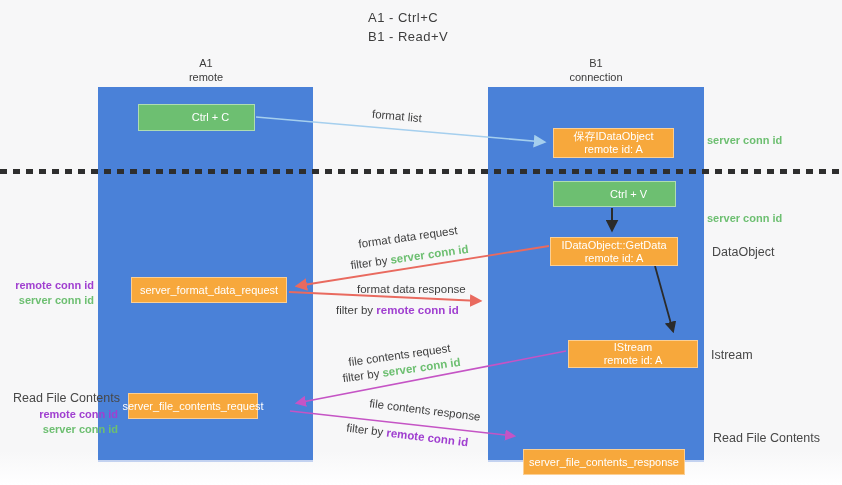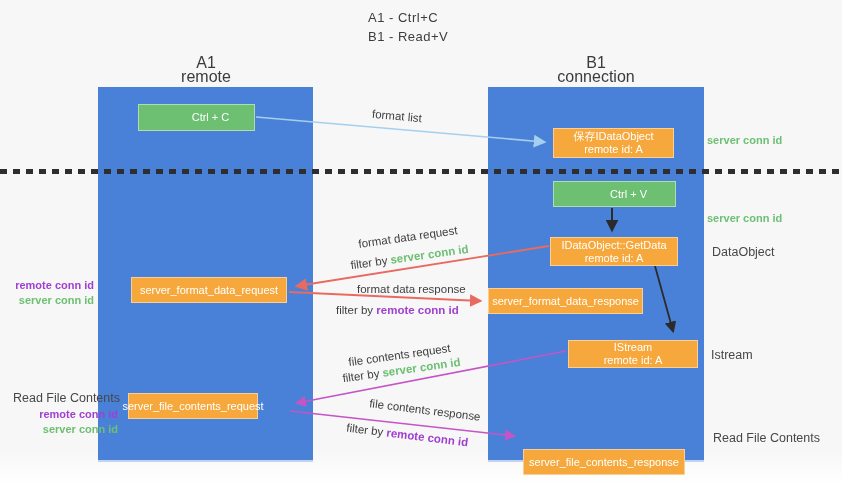--- a/index.html
+++ b/index.html
@@ -3,21 +3,21 @@
 <meta charset="utf-8">
 <style>
   html,body { margin:0; padding:0; background:#ffffff; }
   .stage {
     position:relative; width:842px; height:485px; overflow:hidden;
     background:linear-gradient(180deg,#f7f7f8 0%,#f7f7f8 93%,#ffffff 100%);
     font-family:"Liberation Sans", sans-serif; color:#3f3f3f;
   }
   .abs { position:absolute; }
   .title { left:368px; top:8px; font-size:13px; line-height:19px; color:#3d3d3d; letter-spacing:.5px; }
-  .ll-header { top:56px; width:216px; text-align:center; font-size:16px; line-height:14px; color:#3b3b3b; }
+  .ll-header { top:56px; width:216px; text-align:center; font-size:11px; line-height:14px; color:#3b3b3b; }
   .lifeline { top:87px; height:373px; background:#4a81d8; border-bottom:2px solid #c3d2f0; }
   .dotted {
     left:0; top:169px; width:842px; height:5px;
     background:repeating-linear-gradient(90deg,#2e2e2e 0 7px,transparent 7px 13px);
   }
   .node {
     display:flex; flex-direction:column; align-items:center; justify-content:center;
     color:#ffffff; text-align:center; font-size:11px; line-height:13px;
     border:1px solid rgba(255,255,255,.45); box-sizing:border-box;
   }
@@ -96,23 +96,20 @@
 
   <div class="abs node orange" style="left:550px; top:237px; width:128px; height:29px;">
     <span>IDataObject::GetData</span>
     <span>remote id: A</span>
   </div>
 
   <div class="abs node orange" style="left:131px; top:277px; width:156px; height:26px;">
     <span>server_format_data_request</span>
   </div>
 
-  <div class="abs node orange" style="left:488px; top:288px; width:155px; height:26px;">
-    <span>server_format_data_response</span>
-  </div>
 
   <div class="abs node orange" style="left:568px; top:340px; width:130px; height:28px;">
     <span>IStream</span>
     <span>remote id: A</span>
   </div>
 
   <div class="abs node orange" style="left:128px; top:393px; width:130px; height:26px;">
     <span>server_file_contents_request</span>
   </div>
 

